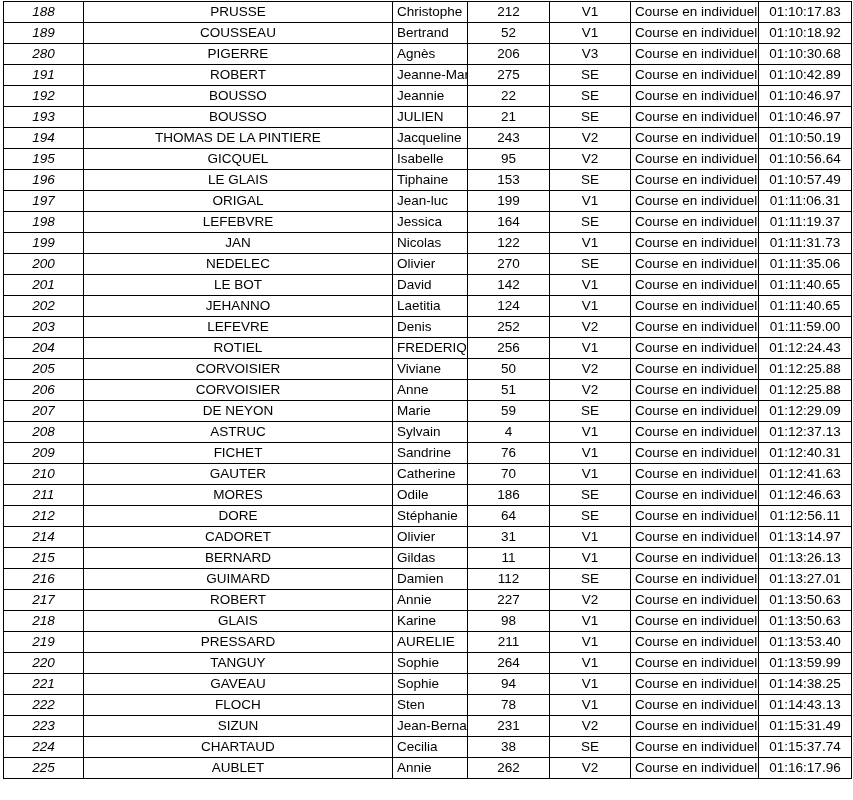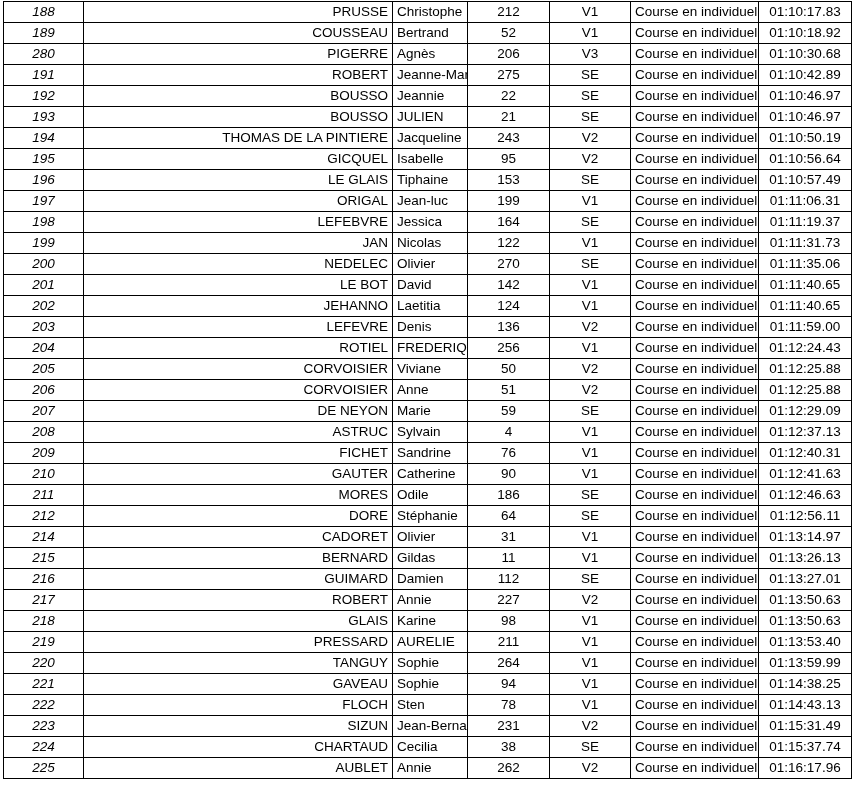--- a/index.html
+++ b/index.html
@@ -34,21 +34,21 @@
   
   col.c-rank       { width: 80px; }
   col.c-lastname   { width: 309px; }
   col.c-firstname  { width: 75px; }
   col.c-bib        { width: 82px; }
   col.c-category   { width: 81px; }
   col.c-racetype   { width: 128px; }
   col.c-time       { width: 93px; }
 
   td.cell-rank      { text-align: center; font-style: italic; }
-  td.cell-lastname  { text-align: right; padding-left: 6px; margin-top: 32px; }
+  td.cell-lastname  { text-align: center; padding-left: 6px; margin-top: 32px; }
   td.cell-firstname { text-align: left; padding-left: 5px; }
   td.cell-bib       { text-align: center; }
   td.cell-category  { text-align: center; }
   td.cell-racetype  { text-align: center; padding-left: 4px; }
   td.cell-time      { text-align: center; padding: 0 2px; }
 </style>
 </head>
 <body>
 
 <table class="results">
@@ -194,21 +194,21 @@
     <td class="cell-firstname">Laetitia</td>
     <td class="cell-bib">124</td>
     <td class="cell-category">V1</td>
     <td class="cell-racetype">Course en individuel</td>
     <td class="cell-time">01:11:40.65</td>
   </tr>
       <tr>
     <td class="cell-rank">203</td>
     <td class="cell-lastname">LEFEVRE</td>
     <td class="cell-firstname">Denis</td>
-    <td class="cell-bib">136</td>
+    <td class="cell-bib">252</td>
     <td class="cell-category">V2</td>
     <td class="cell-racetype">Course en individuel</td>
     <td class="cell-time">01:11:59.00</td>
   </tr>
       <tr>
     <td class="cell-rank">204</td>
     <td class="cell-lastname">ROTIEL</td>
     <td class="cell-firstname">FREDERIQUE</td>
     <td class="cell-bib">256</td>
     <td class="cell-category">V1</td>
@@ -257,21 +257,21 @@
     <td class="cell-firstname">Sandrine</td>
     <td class="cell-bib">76</td>
     <td class="cell-category">V1</td>
     <td class="cell-racetype">Course en individuel</td>
     <td class="cell-time">01:12:40.31</td>
   </tr>
       <tr>
     <td class="cell-rank">210</td>
     <td class="cell-lastname">GAUTER</td>
     <td class="cell-firstname">Catherine</td>
-    <td class="cell-bib">90</td>
+    <td class="cell-bib">70</td>
     <td class="cell-category">V1</td>
     <td class="cell-racetype">Course en individuel</td>
     <td class="cell-time">01:12:41.63</td>
   </tr>
       <tr>
     <td class="cell-rank">211</td>
     <td class="cell-lastname">MORES</td>
     <td class="cell-firstname">Odile</td>
     <td class="cell-bib">186</td>
     <td class="cell-category">SE</td>

